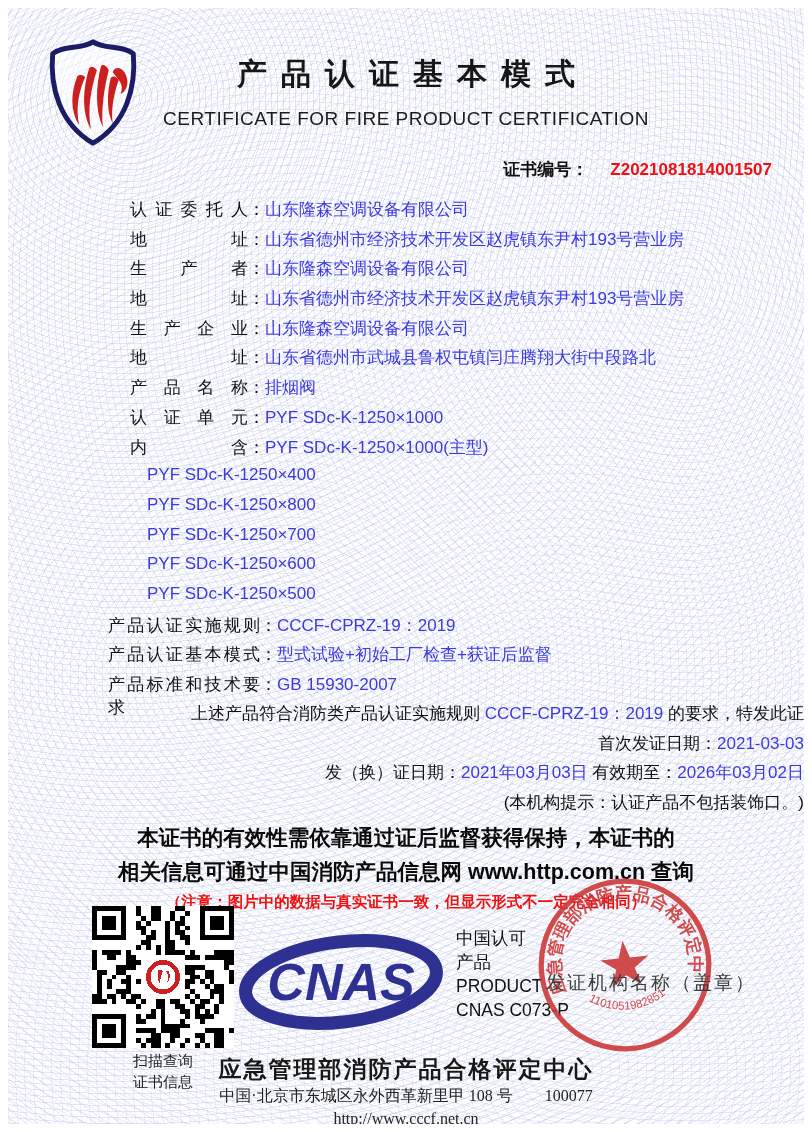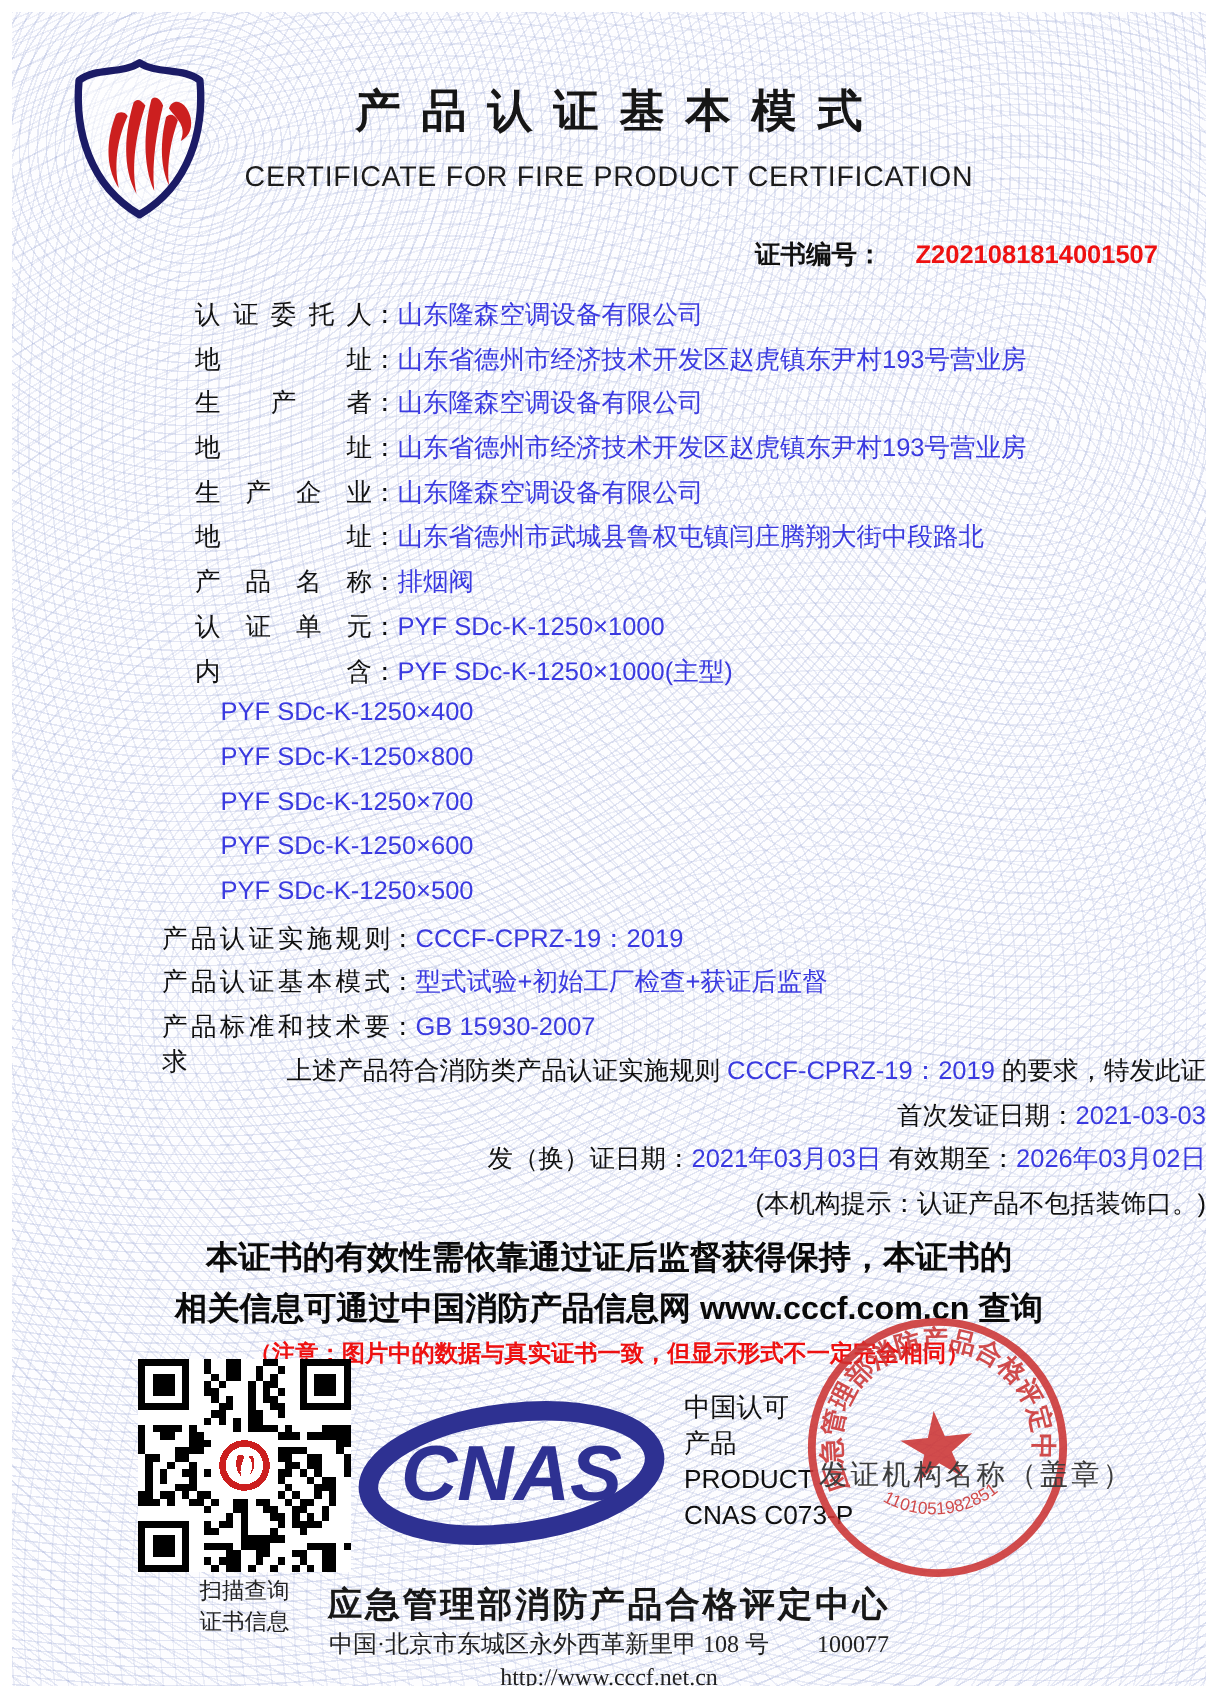--- a/index.html
+++ b/index.html
@@ -153,21 +153,21 @@
   <div class="cline">
     <span>首次发证日期：</span><span class="blue">2021-03-03</span>
   </div>
   <div class="cline gap10">
     <span>发（换）证日期：</span><span class="blue">2021年03月03日</span><span> 有效期至：</span><span class="blue">2026年03月02日</span>
   </div>
   <div class="cline">(本机构提示：认证产品不包括装饰口。)</div>
 
   <div class="notice">
     <div>本证书的有效性需依靠通过证后监督获得保持，本证书的</div>
-    <div>相关信息可通过中国消防产品信息网 www.cccf.com.cn 查询</div>
+    <div>相关信息可通过中国消防产品信息网 www.http.com.cn 查询</div>
   </div>
   <div class="rednote">（注意：图片中的数据与真实证书一致，但显示形式不一定完全相同）</div>
 
   <svg class="qr" viewBox="0 0 29 29" shape-rendering="crispEdges">
     <rect x="0" y="0" width="29" height="29" fill="#ffffff"></rect>
     <g id="qrmods" fill="#000000">
         <rect x="9" y="0" width="1" height="1"></rect>
         <rect x="12" y="0" width="1" height="1"></rect>
         <rect x="13" y="0" width="1" height="1"></rect>
         <rect x="17" y="0" width="1" height="1"></rect>

